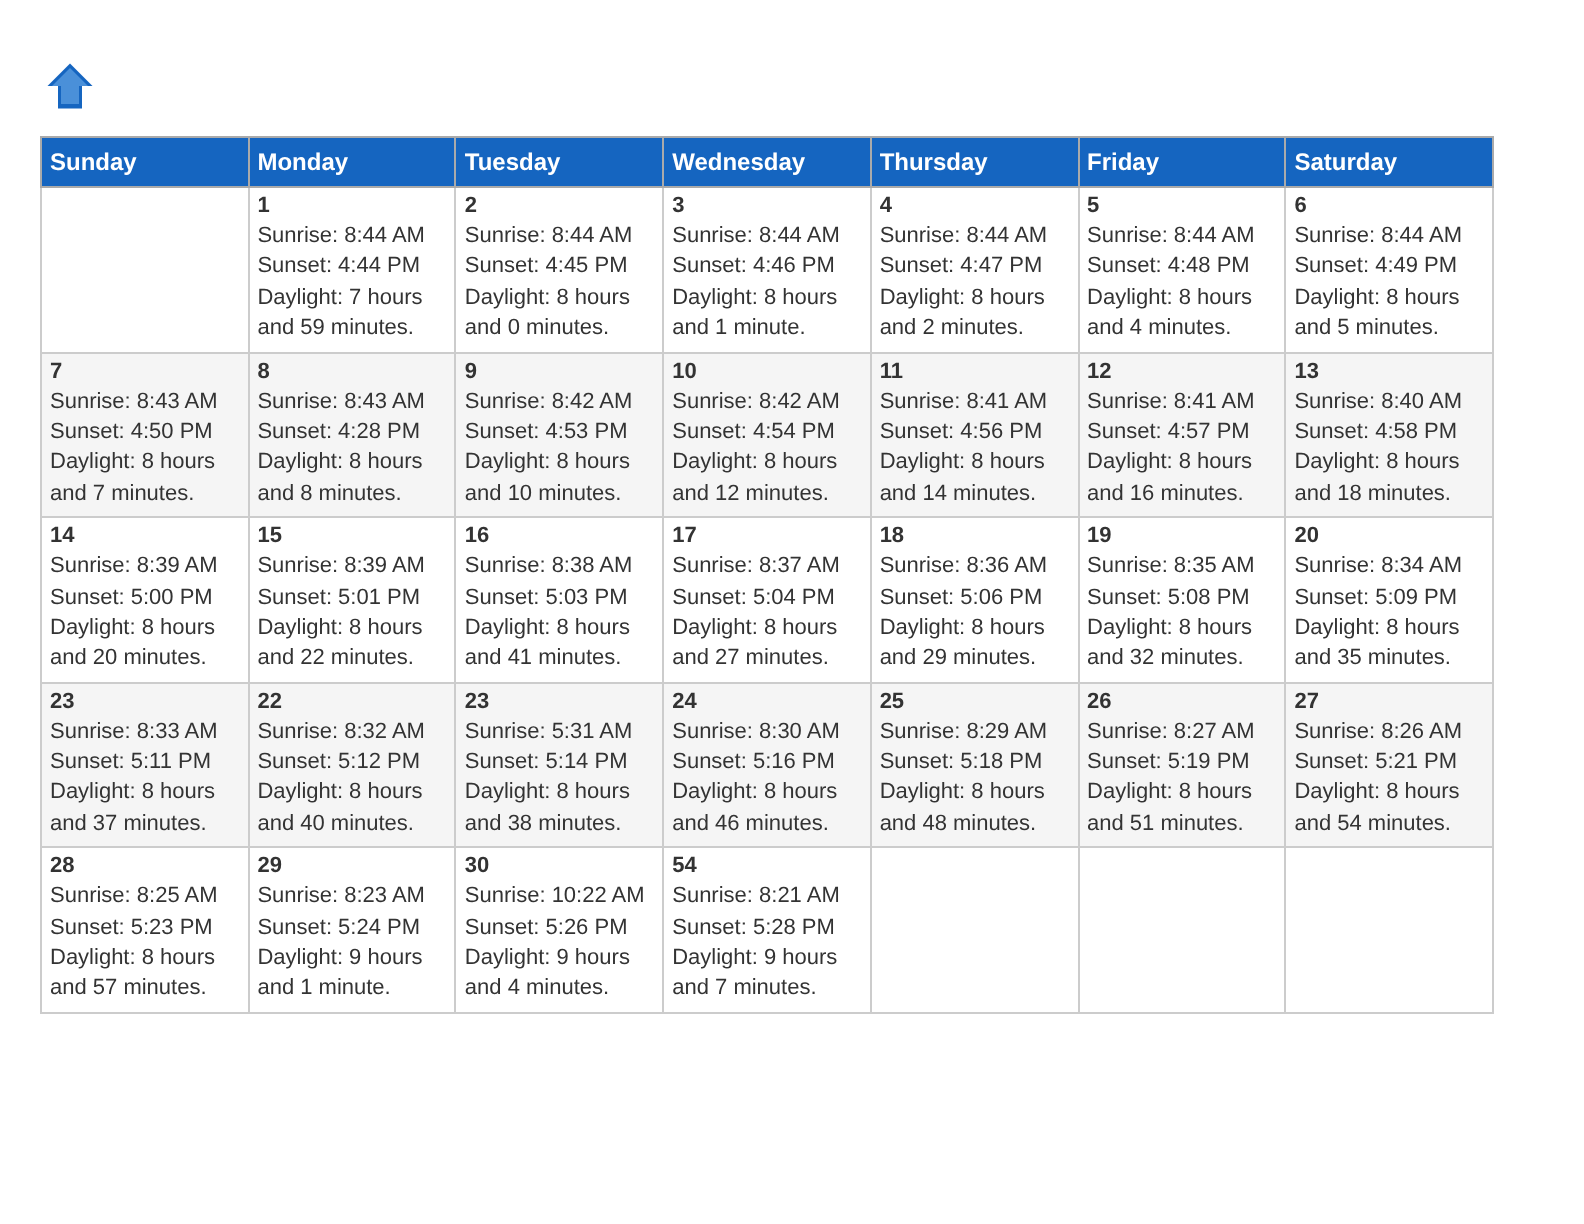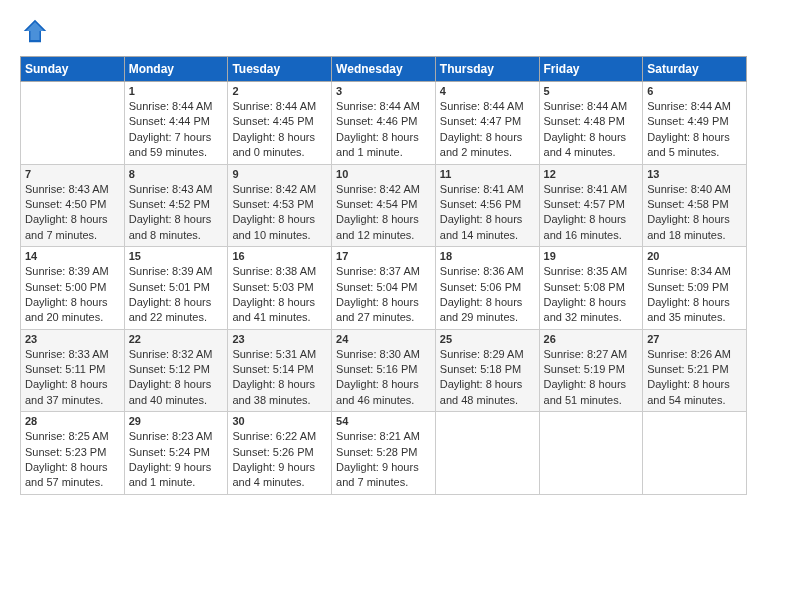--- a/index.html
+++ b/index.html
@@ -6,20 +6,21 @@
     body {
       font-family: Arial, sans-serif;
       background: #fff;
       width: 792px;
       height: 612px;
       overflow: hidden;
     }
     .container {
       width: 767px;
       padding: 16px 20px 10px 20px;
+      margin-top: 12px;
     }
     .header-row {
       display: flex;
       justify-content: space-between;
       align-items: flex-start;
       margin-bottom: 10px;
     }
     .logo {
       display: flex;
       align-items: center;
@@ -185,21 +186,21 @@
           <div class="day-info">
             <span>Sunrise: 8:43 AM</span><br>
             <span>Sunset: 4:50 PM</span><br>
             <span>Daylight: 8 hours and 7 minutes.</span>
           </div>
           </td>
           <td>
             <span class="day-number">8</span>
           <div class="day-info">
             <span>Sunrise: 8:43 AM</span><br>
-            <span>Sunset: 4:52 PM</span><br>
+            <span>Sunset: 4:28 PM</span><br>
             <span>Daylight: 8 hours and 8 minutes.</span>
           </div>
           </td>
           <td>
             <span class="day-number">9</span>
           <div class="day-info">
             <span>Sunrise: 8:42 AM</span><br>
             <span>Sunset: 4:53 PM</span><br>
             <span>Daylight: 8 hours and 10 minutes.</span>
           </div>
@@ -366,21 +367,21 @@
             <span class="day-number">29</span>
           <div class="day-info">
             <span>Sunrise: 8:23 AM</span><br>
             <span>Sunset: 5:24 PM</span><br>
             <span>Daylight: 9 hours and 1 minute.</span>
           </div>
           </td>
           <td>
             <span class="day-number">30</span>
           <div class="day-info">
-            <span>Sunrise: 6:22 AM</span><br>
+            <span>Sunrise: 10:22 AM</span><br>
             <span>Sunset: 5:26 PM</span><br>
             <span>Daylight: 9 hours and 4 minutes.</span>
           </div>
           </td>
           <td>
             <span class="day-number">54</span>
           <div class="day-info">
             <span>Sunrise: 8:21 AM</span><br>
             <span>Sunset: 5:28 PM</span><br>
             <span>Daylight: 9 hours and 7 minutes.</span>

